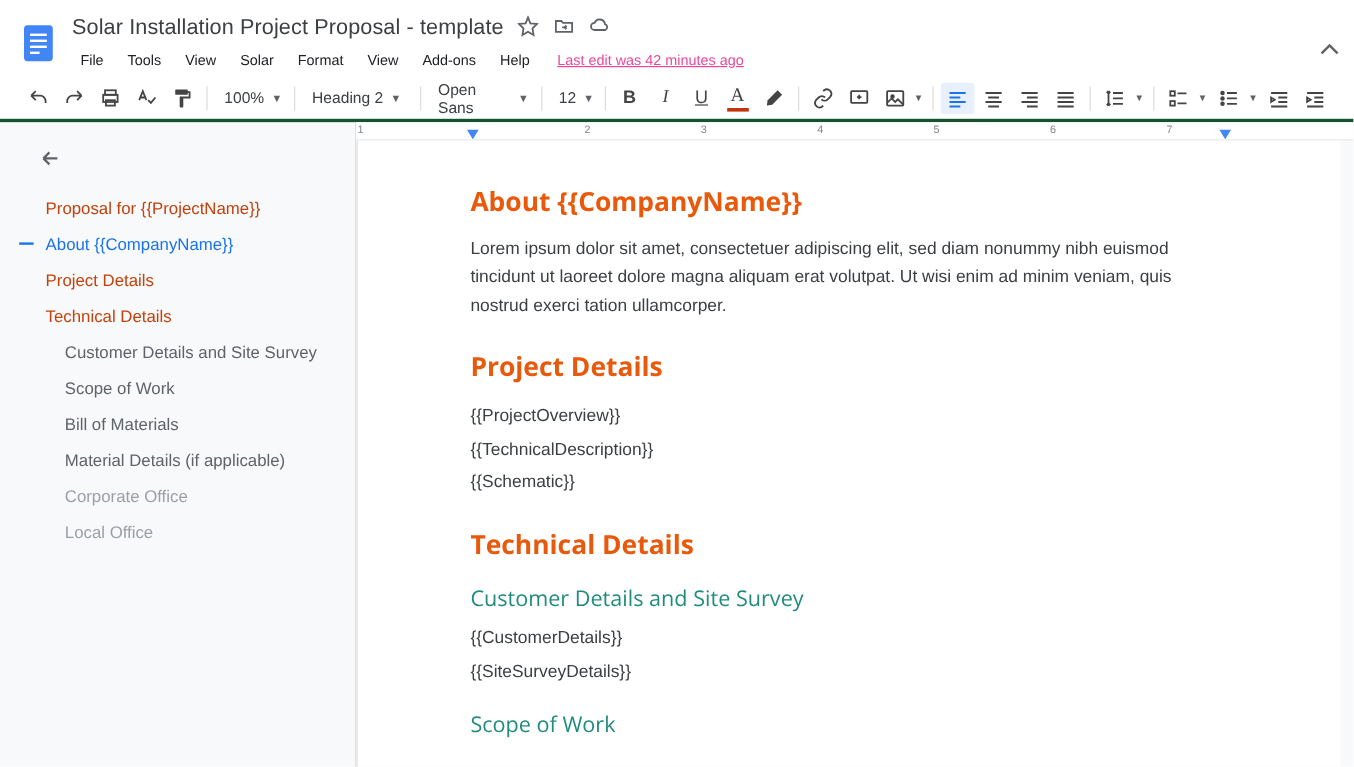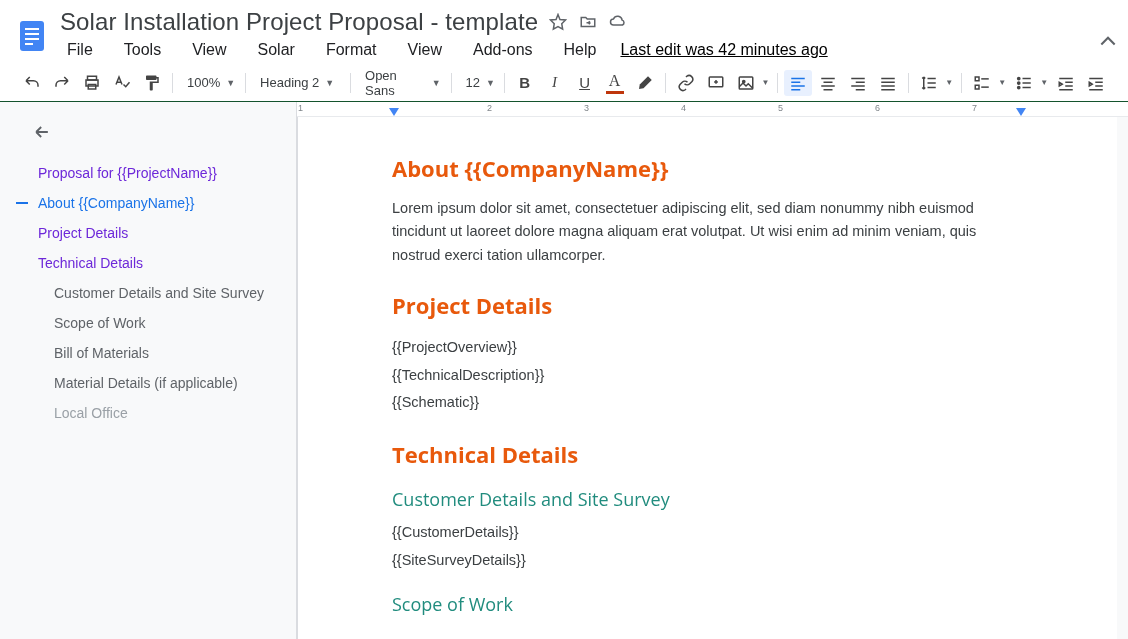--- a/index.html
+++ b/index.html
@@ -2,41 +2,41 @@
 <html><head>
 <meta charset="utf-8">
 <style>
 * { margin: 0; padding: 0; box-sizing: border-box; }
 html, body { width: 1128px; height: 639px; overflow: hidden; font-family: Arial, sans-serif; background: #fff; }
 .header { height: 64px; display: flex; padding: 8px 12px 0 12px; }
 .doc-icon { width: 40px; height: 54px; display: flex; align-items: center; justify-content: center; margin-right: 8px; }
 .doc-icon svg { width: 36px; height: 36px; }
 .title-area { flex: 1; }
 .title-row { display: flex; align-items: center; height: 28px; gap: 10px; }
-.doc-title { font-size: 24px; color: #3c4043; letter-spacing: 0.1px; }
+.doc-title { font-size: 18px; color: #3c4043; letter-spacing: 0.1px; }
 .title-icon { width: 20px; height: 20px; color: #5f6368; display: flex; align-items: center; justify-content: center; cursor: pointer; }
-.menu-row { display: flex; align-items: center; height: 28px; gap: 17px; font-size: 16px; color: #202124; }
+.menu-row { display: flex; align-items: center; height: 28px; gap: 6px; font-size: 12px; color: #202124; }
 .menu-item { padding: 4px 7px; cursor: pointer; border-radius: 3px; }
-.last-edit { color: #000000; text-decoration: underline; cursor: pointer; }
+.last-edit { color: #ec4899; margin-left: 10px; text-decoration: underline; cursor: pointer; }
 .hide-menus { position: absolute; right: 10px; top: 32px; color: #5f6368; cursor: pointer; }
 
-.toolbar { height: 38px; border-bottom: 1px solid #14532d; display: flex; align-items: center; padding: 0 18px; gap: 2px; }
+.toolbar { height: 38px; border-bottom: 3px solid #14532d; display: flex; align-items: center; padding: 0 18px; gap: 2px; }
 .tb-btn { min-width: 28px; height: 26px; display: flex; align-items: center; justify-content: center; cursor: pointer; border-radius: 3px; color: #444; }
 .tb-btn.active { background: #e8f0fe; color: #1a73e8; }
 .tb-sep { width: 1px; height: 20px; background: #dadce0; margin: 0 4px; }
 .tb-select { display: flex; align-items: center; height: 26px; padding: 0 4px 0 8px; cursor: pointer; border-radius: 3px; font-size: 13px; color: #3c4043; gap: 6px; }
 .tb-select .caret { font-size: 9px; color: #5f6368; }
 .color-underline { border-bottom: 3px solid #bf360c; padding-bottom: 1px; display: inline-block; width: 18px; text-align: center; font-family: 'Times New Roman', serif; font-size: 16px;}
 .combo-btn { display: flex; align-items: center; }
 .mini-caret { font-size: 8px; color: #5f6368; padding: 0 2px; }
 
 .body-area { display: flex; height: 537px; }
 .outline { width: 297px; background: #f8f9fa; border-right: 1px solid #dadce0; padding: 12px 0; position: relative; }
 .outline-back { padding: 8px 24px 16px 32px; color: #5f6368; cursor: pointer; }
-.outline-item { padding: 7px 24px 7px 38px; font-size: 14px; color: #6d28d9; cursor: pointer; position: relative; font-weight: 500; }
+.outline-item { padding: 7px 24px 7px 38px; font-size: 14px; color: #c2410c; cursor: pointer; position: relative; font-weight: 500; }
 .outline-item.level2 { padding-left: 54px; color: #5f6368; font-weight: 400; }
 .outline-item.dim { color: #9aa0a6; }
 .outline-item.active { color: #1a73e8; font-weight: 500; }
 .outline-item.active::before { content: ''; position: absolute; left: 16px; top: 50%; width: 12px; height: 2px; background: #1a73e8; transform: translateY(-50%); }
 .outline-item.ellipsis { white-space: nowrap; overflow: hidden; text-overflow: ellipsis; }
 
 .doc-area { flex: 1; background: #f8f9fa; display: flex; flex-direction: column; }
 .ruler { height: 15px; background: #fff; border-bottom: 1px solid #e8eaed; position: relative; font-size: 9px; color: #80868b; }
 .ruler-num { position: absolute; top: 1px; }
 .ruler-marker { position: absolute; top: 6px; }
@@ -266,20 +266,21 @@
         </svg>
       </div>
     <div class="outline-item">Proposal for {{ProjectName}}</div>
     <div class="outline-item active">About {{CompanyName}}</div>
     <div class="outline-item">Project Details</div>
     <div class="outline-item">Technical Details</div>
     <div class="outline-item level2">Customer Details and Site Survey</div>
     <div class="outline-item level2">Scope of Work</div>
     <div class="outline-item level2">Bill of Materials</div>
     <div class="outline-item level2">Material Details (if applicable)</div>
+    <div class="outline-item level2 dim">Corporate Office</div>
     <div class="outline-item level2 dim">Local Office</div>
   </div>
 
   <div class="doc-area">
     <div class="ruler">
       <span class="ruler-num" style="left:1px">1</span>
       <svg class="ruler-marker" style="left:92px" width="10" height="8">
           <path d="M0 0h10L5 8z" fill="#4285f4"></path>
         </svg>
       <span class="ruler-num" style="left:190px">2</span>

